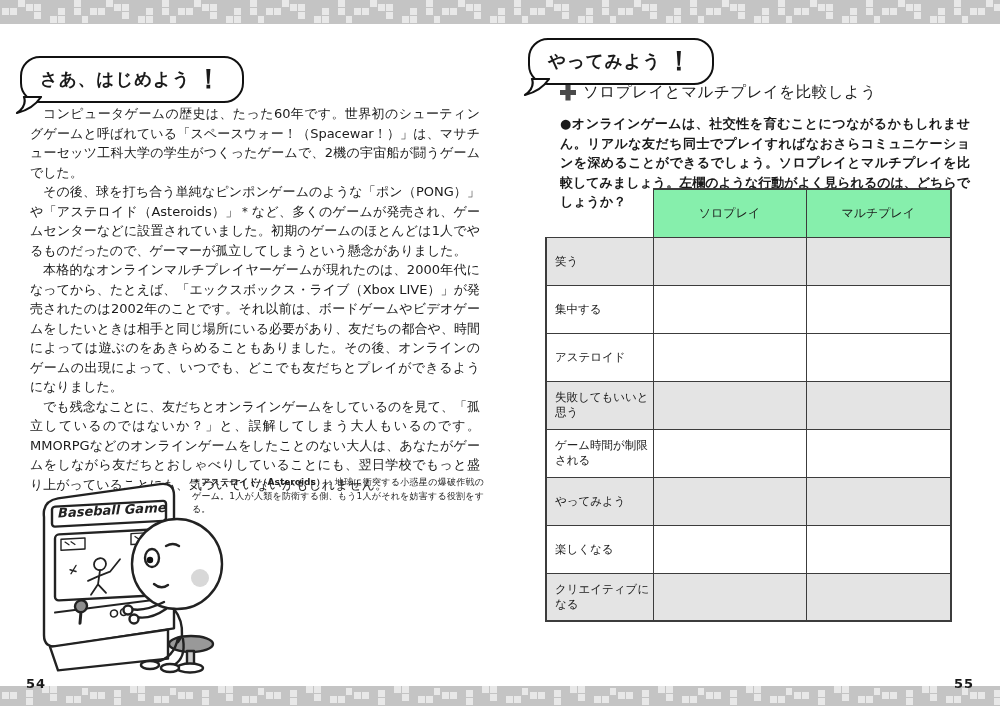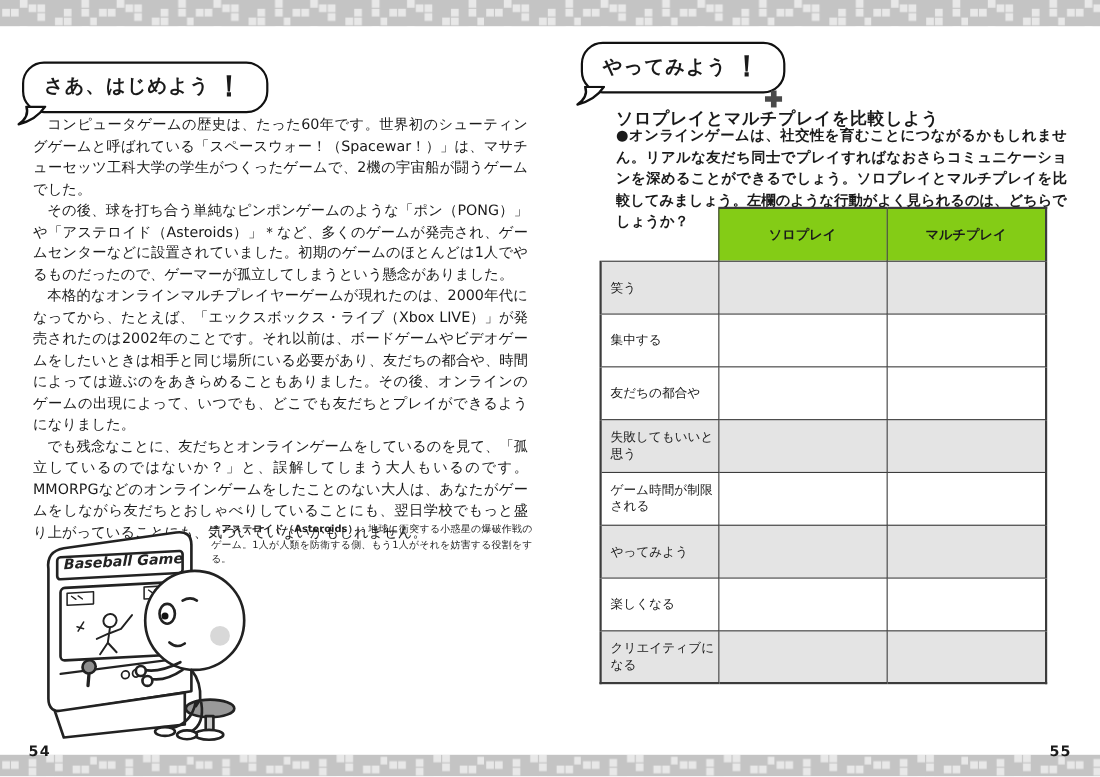--- a/index.html
+++ b/index.html
@@ -43,41 +43,41 @@
 
   .illustration { position:absolute; left:8px; top:452px; width:210px; height:200px; }
 
   .page-number { position:absolute; top:652px; font-size:13px; font-weight:600; letter-spacing:1px; }
   #left-page  .page-number { left:6px; }
   #right-page .page-number { left:434px; }
 
   
   .section-title-row {
     position:absolute; left:40px; top:58px; display:flex; align-items:center;
-    font-size:15.5px; font-weight:bold; letter-spacing:0.5px;flex-direction:column;
+    font-size:15.5px; font-weight:normal; letter-spacing:0.5px;
   }
   .dpad {
     width:16px; height:16px; margin-right:7px; flex:0 0 auto;
     background:#4a4a4a;
     clip-path:polygon(34% 0,66% 0,66% 34%,100% 34%,100% 66%,66% 66%,66% 100%,34% 100%,34% 66%,0 66%,0 34%,34% 34%);
   }
   .intro {
     position:absolute; left:40px; top:90px; width:410px;
     font-size:13px; line-height:19.5px; text-align:justify; font-weight:700;
   }
 
   .compare-table {
     position:absolute; left:25px; top:164px;
     border-collapse:collapse; table-layout:fixed; width:405px;
     --tb:#3c3c3c;
   }
   .compare-table th, .compare-table td { border:1px solid var(--tb); padding:0; }
   .compare-table th {
-    height:23px; font-size:12px; font-weight:700; text-align:center;
-    background:#84cc16; border-top:2px solid var(--tb);
+    height:23px; font-size:12px; font-weight:400; text-align:center;
+    background:#86efac; border-top:2px solid var(--tb);
   }
   .compare-table th.last { border-right:2px solid var(--tb); }
   .compare-table td { height:48px; }
   .compare-table td.label {
     font-size:11.5px; font-weight:500; padding-left:8px;
     border-left:2px solid var(--tb);
   }
   .compare-table td.last { border-right:2px solid var(--tb); }
   .compare-table tr.shaded td { background:#e4e4e4; }
   .compare-table tr.lastrow td { border-bottom:2px solid var(--tb); }
@@ -234,21 +234,21 @@
         <td class="label">笑う</td>
         <td></td>
           <td class="last"></td>
       </tr>
       <tr>
         <td class="label">集中する</td>
         <td></td>
           <td class="last"></td>
       </tr>
       <tr>
-        <td class="label">友だちの都合や</td>
+        <td class="label">アステロイド</td>
         <td></td>
           <td class="last"></td>
       </tr>
       <tr class="shaded">
         <td class="label">失敗してもいいと思う</td>
         <td></td>
           <td class="last"></td>
       </tr>
       <tr>
         <td class="label">ゲーム時間が制限される</td>

